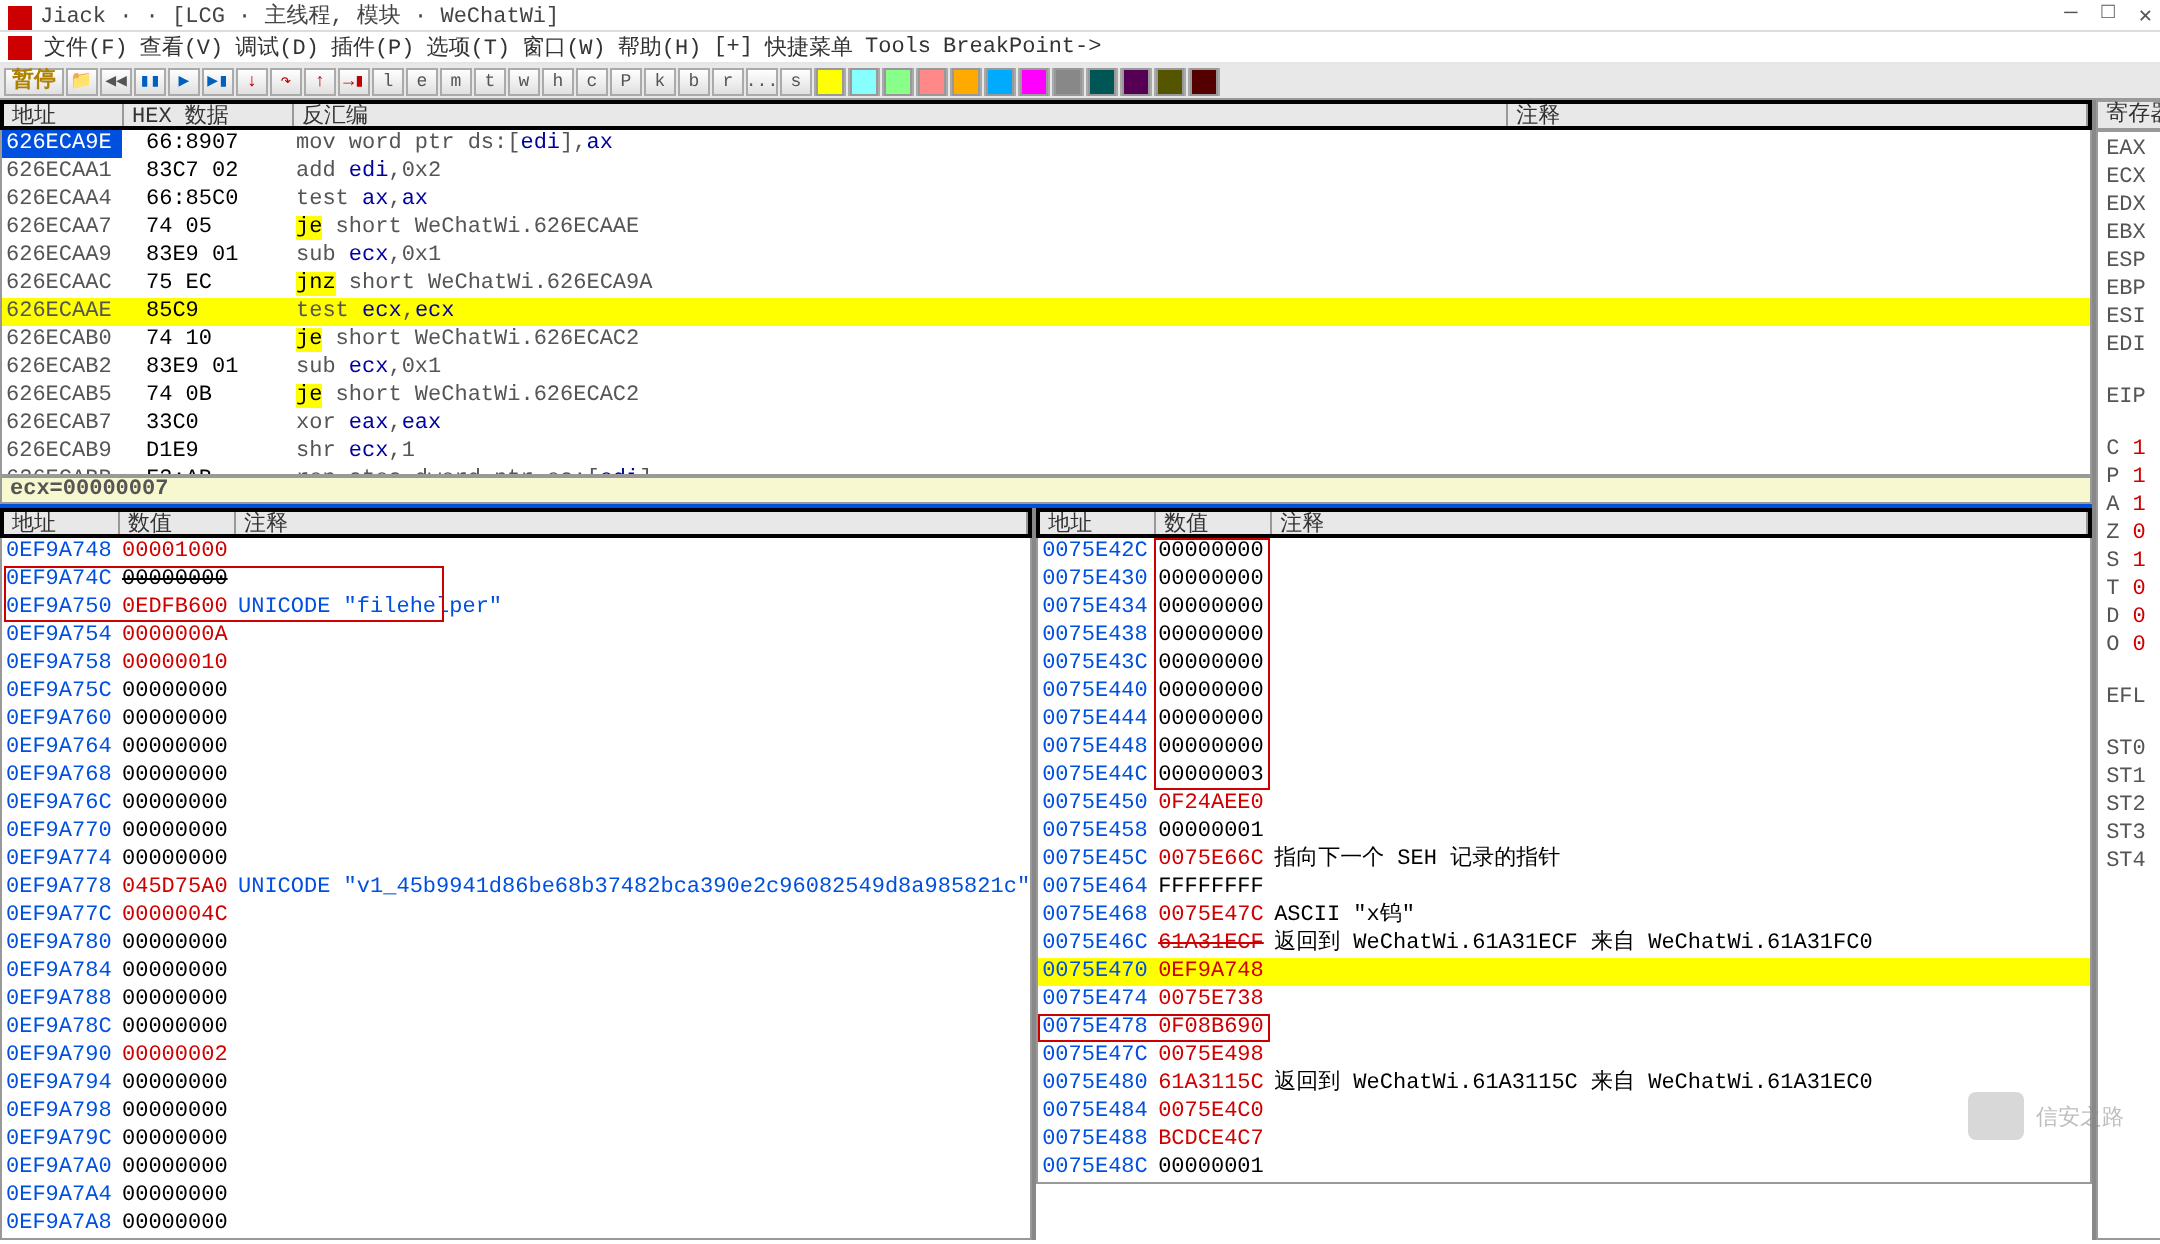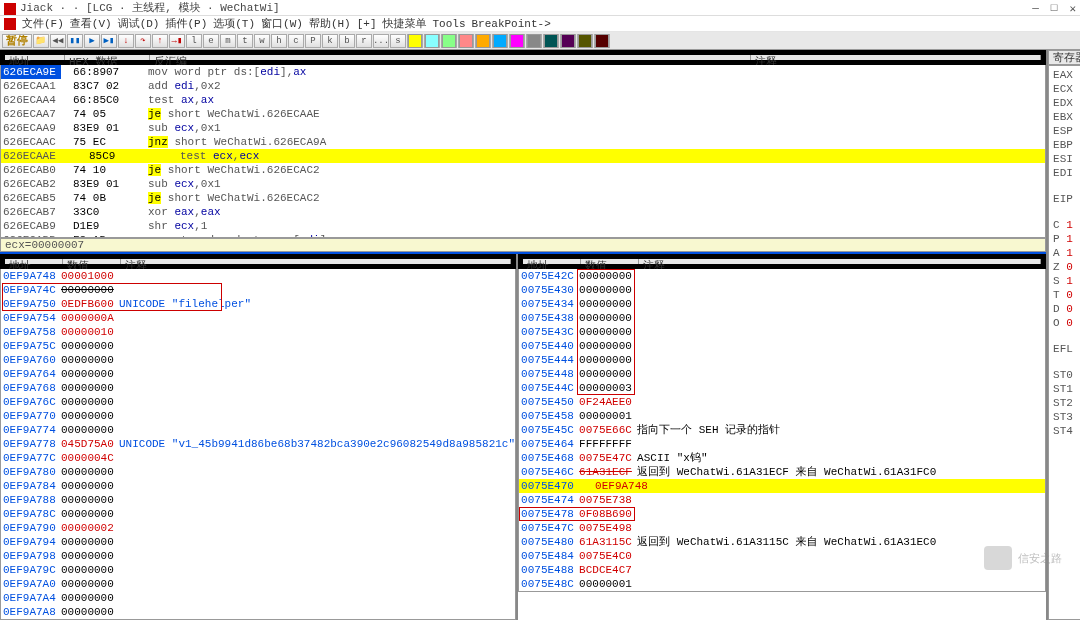--- a/index.html
+++ b/index.html
@@ -16,35 +16,35 @@
 .tbtn { width:16px; height:14px; background:linear-gradient(#fefefe,#e0e0e0); border:1px solid #aaa; display:flex; align-items:center; justify-content:center; font-size:9px; cursor:pointer; color:#555; }
 .tbtn.y { color:#b08000; font-weight:bold; }
 .tbtn.r { color:#c00000; }
 .tbtn.b { color:#0060c0; }
 .tlab { background:linear-gradient(#fefefe,#e0e0e0); border:1px solid #aaa; padding:0 3px; height:14px; line-height:12px; color:#b08000; font-weight:bold; }
 .sq { width:14px; height:14px; display:inline-block; border:1px solid #999; }
 .main { display:flex; height:570px; }
 .left { flex:1; display:flex; flex-direction:column; border-right:2px solid #888; }
 .right { width:405px; display:flex; flex-direction:column; }
 .pane { display:flex; flex-direction:column; overflow:hidden; }
-.hdr { height:15px; background:#e8e8e8; border:5px solid #000000; display:flex; }
+.hdr { height:15px; background:#e8e8e8; border:2px solid #000000; display:flex; }
 .hdr div { border-right:1px solid #999; padding:0 4px; color:#333; line-height:14px; }
 .rows { overflow:hidden; background:#fff; border:1px solid #999; border-top:none; }
 .row { display:flex; height:14px; line-height:14px; white-space:nowrap; }
 .sel { background:#0050e0; color:#fff !important; }
-.ylw { background:#ffff00;gap:16px; }
+.ylw { background:#ffff00; }
 .c-addr { width:60px; padding-left:2px; color:#555; }
 .c-hex { width:85px; padding-left:12px; color:#555; }
 .c-dis { flex:1; padding-left:2px; color:#555; }
 .c-cmt { width:290px; padding-left:2px; color:#555; }
 .red { color:#d00000; }
 .blu { color:#0050e0; }
 .dblu { color:#0000a0; }
 .blk { color:#000; }
-.status { height:14px; background:#f8f8d0; border:1px solid #999; padding:0 4px; color:#555; line-height:13px; }
+.status { height:14px; background:#f8f8d0; border:1px solid #999; padding:0 4px; color:#555; line-height:13px;font-weight:bold; }
 .bot { display:flex; flex:1; border-top:2px solid #0050e0; }
 .bleft { flex:1; border-right:2px solid #888; display:flex; flex-direction:column; }
 .bright { width:528px; display:flex; flex-direction:column; }
 .d-addr { width:58px; padding-left:2px; }
 .d-val { width:58px; padding-left:2px; }
 .d-cmt { flex:1; padding-left:2px; }
 .box { border:1px solid #c00; position:absolute; pointer-events:none; }
 .reg { padding:2px 4px; display:flex; flex-direction:column; gap:0; border:1px solid #999; flex:1; overflow:hidden; background:#fff; }
 .reg div { line-height:14px; white-space:nowrap; color:#555; }
 .hdr2 { height:15px; background:#e8e8e8; border:1px solid #999; padding:0 4px; line-height:14px; color:#333; }

